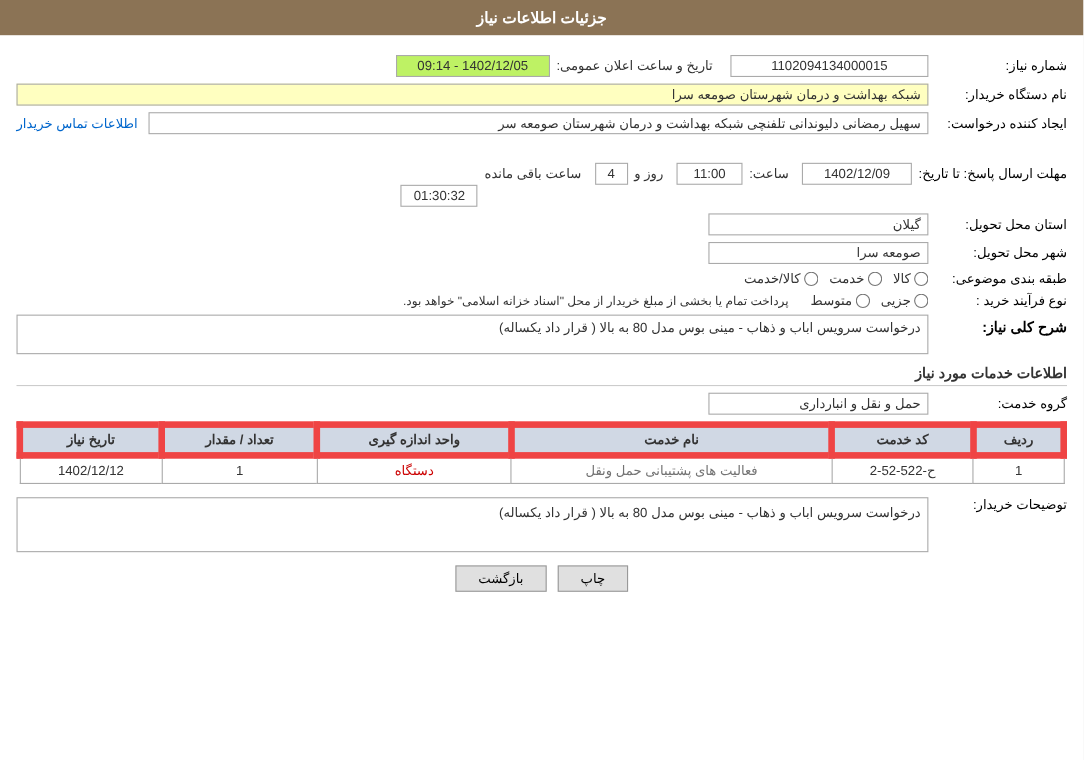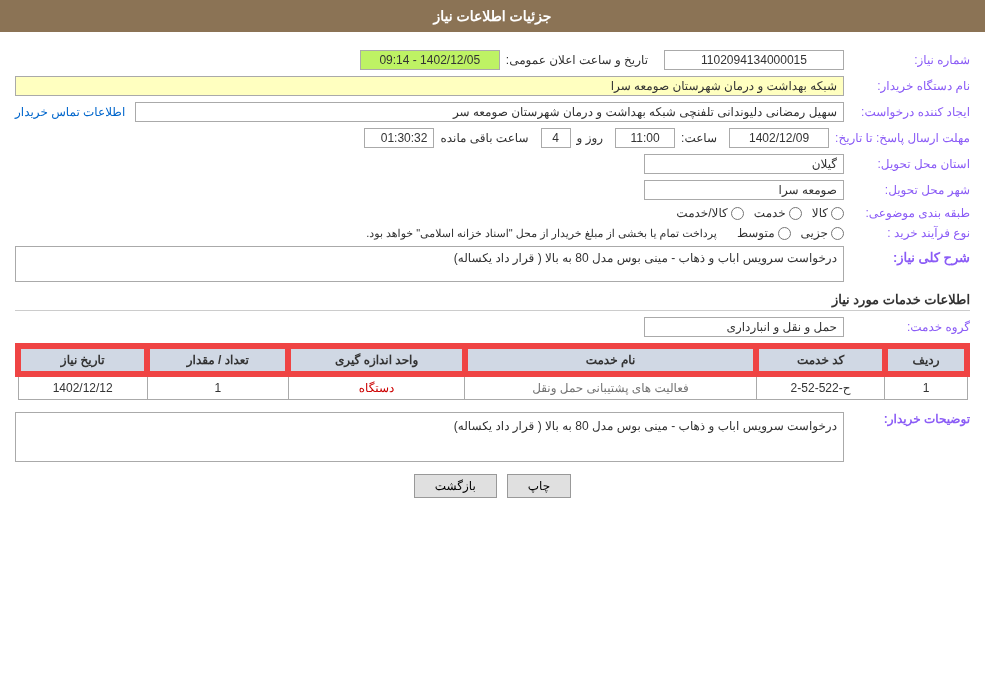--- a/index.html
+++ b/index.html
@@ -27,21 +27,21 @@
     .content-area {
       padding: 10px 15px;
     }
     .form-row {
       display: flex;
       align-items: center;
       margin-bottom: 6px;
       gap: 6px;
     }
     .label-cell {
-      color: #8b5cf6;
+      color: #000000;
       font-size: 12px;
       white-space: nowrap;
       min-width: 120px;
       text-align: right;
     }
     .value-box {
       border: 1px solid #aaa;
       background: #fff;
       padding: 2px 6px;
       font-size: 12px;
@@ -164,21 +164,21 @@
     </div>
 
     <div class="form-row">
       <span class="label-cell">مهلت ارسال پاسخ: تا تاریخ:</span>
       <div class="value-box" style="min-width:100px; text-align:center;">1402/12/09</div>
       <span class="inline-label" style="margin-right:6px;">ساعت:</span>
       <div class="value-box" style="min-width:60px; text-align:center;">11:00</div>
       <span class="inline-label" style="margin-right:6px;">روز و</span>
       <div class="value-box" style="min-width:30px; text-align:center;">4</div>
       <span class="inline-label" style="margin-right:6px;">ساعت باقی مانده</span>
-      <div class="value-box" style="min-width:70px; text-align:right;">01:30:32</div>
+      <div class="value-box" style="min-width:70px; text-align:center;margin-top:40px;">01:30:32</div>
     </div>
 
     <div class="form-row">
       <span class="label-cell">استان محل تحویل:</span>
       <div class="value-box" style="min-width:200px;">گیلان</div>
     </div>
 
     <div class="form-row">
       <span class="label-cell">شهر محل تحویل:</span>
       <div class="value-box" style="min-width:200px;">صومعه سرا</div>
@@ -248,21 +248,21 @@
             <td class="blue-text">فعالیت های پشتیبانی حمل ونقل</td>
             <td class="red-text">دستگاه</td>
             <td>1</td>
             <td>1402/12/12</td>
           </tr>
         </tbody>
       </table>
     </div>
 
     <div class="form-row" style="align-items:flex-start; margin-top:8px;">
-      <span class="label-cell" style="font-weight:bold; padding-top:4px;">توضیحات خریدار:</span>
+      <span class="label-cell" style="font-weight:normal; padding-top:4px;">توضیحات خریدار:</span>
       <div class="description-box value-box-wide">درخواست سرویس اباب و ذهاب - مینی بوس مدل 80 به بالا ( قرار داد یکساله)</div>
     </div>
 
     <div class="button-row">
       <button class="btn btn-print">چاپ</button>
       <button class="btn btn-back">بازگشت</button>
     </div>
 
   </div>
 </div>

